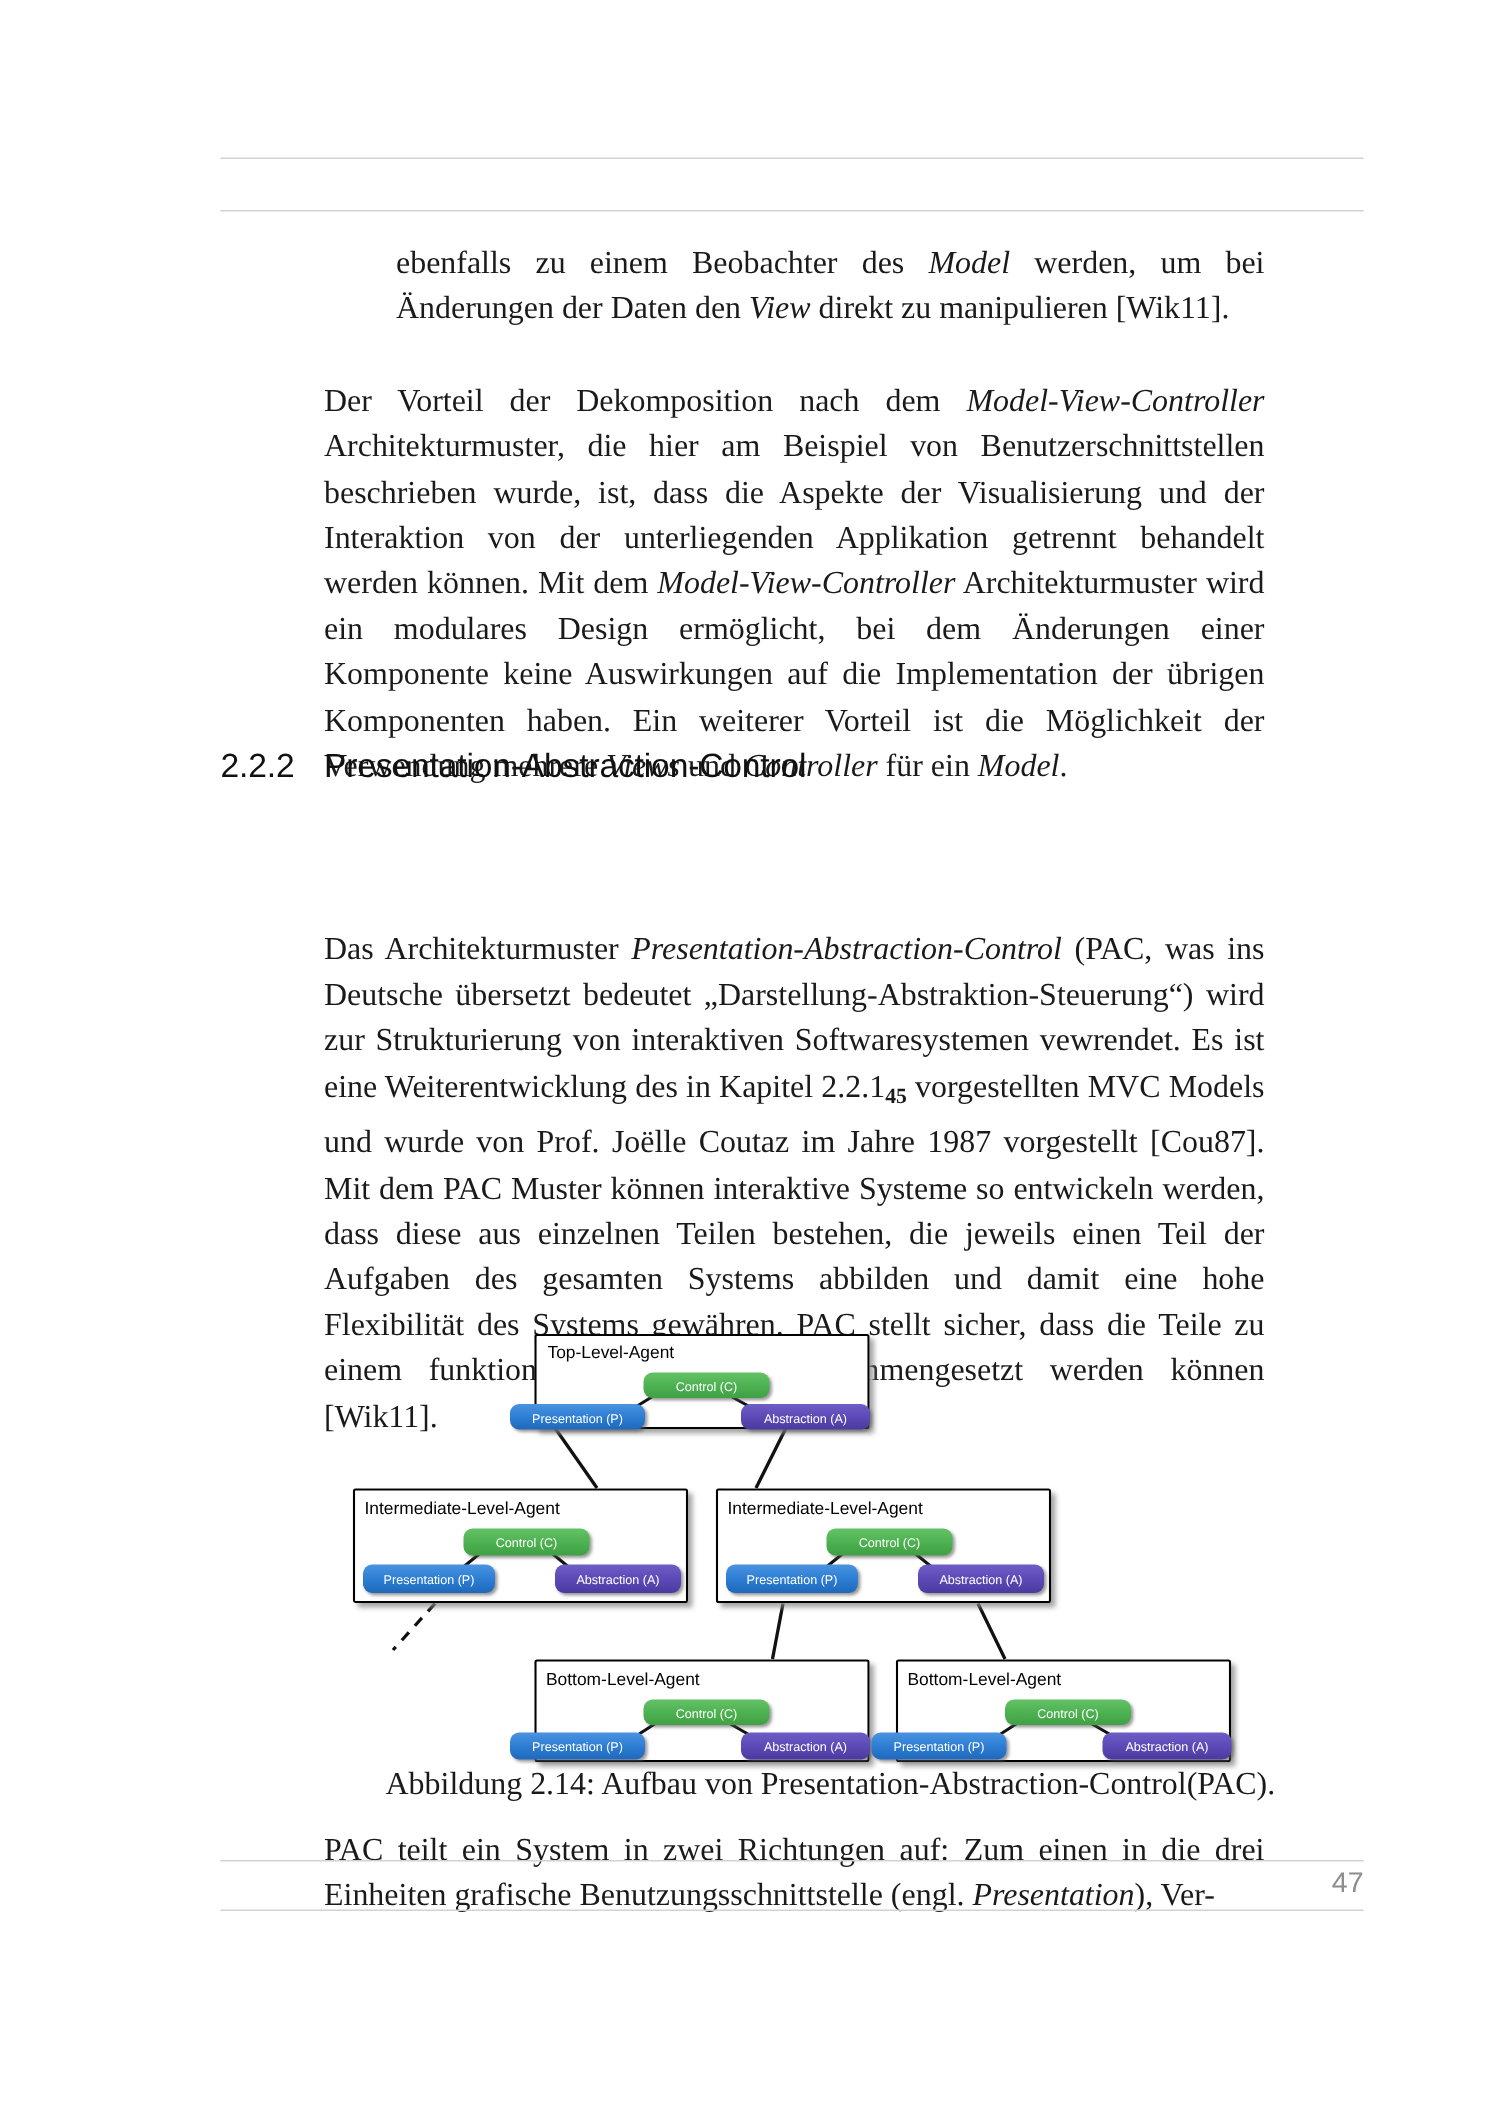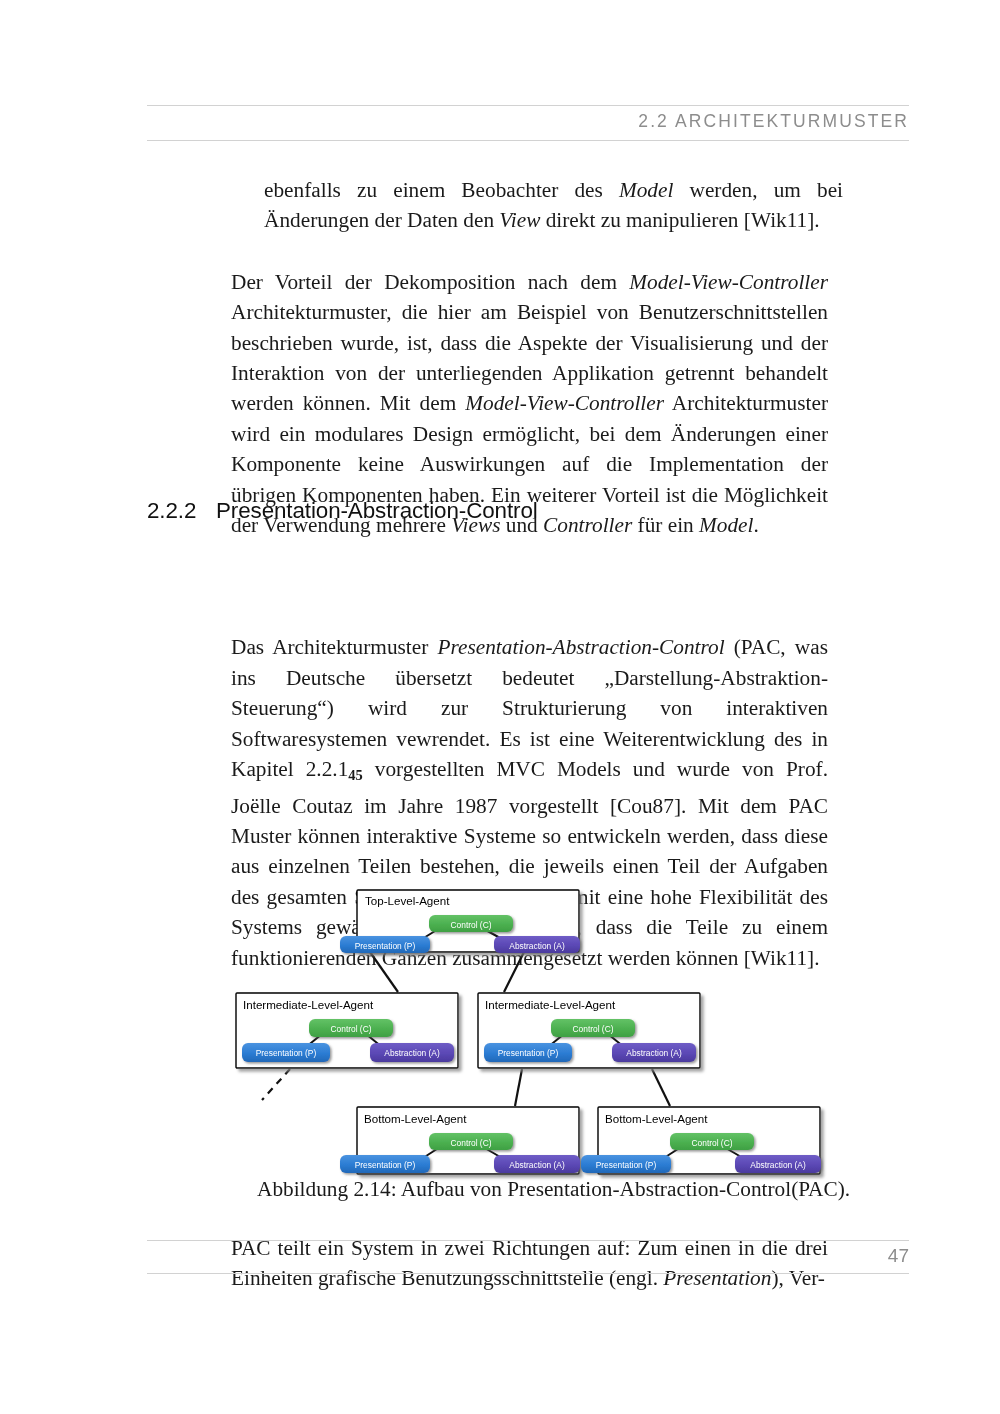--- a/index.html
+++ b/index.html
@@ -79,21 +79,21 @@
   }
 
   
   .content {
     position: absolute;
     left: 216px;
     top: 160px;
     width: 627px;
   }
   p.body {
-    margin: 15px;
+    margin: 0;
     font-size: 21.3px;
     line-height: 30.4px;
     text-align: justify;
     text-align-last: left;
     hyphens: manual;
   }
   p.body.indent-first {
     margin-left: 48px;
     width: 579px;
   }
@@ -154,21 +154,20 @@
     text-anchor: middle;
   }
 </style>
 </head>
 <body>
 
 <div class="page">
 
   <div class="header">
     <div class="header-rule top"></div>
-    <div class="header-title">2.2 ARCHITEKTURMUSTER</div>
     <div class="header-rule bottom"></div>
   </div>
 
   <div class="content">
 
     <p class="body indent-first"><span>ebenfalls zu einem Beobachter des </span><em>Model</em><span> werden, um bei Änderungen der Daten den </span><em>View</em><span> direkt zu manipulieren [Wik11].</span></p>
 
     <p class="body gap-lg"><span>Der Vorteil der Dekomposition nach dem </span><em>Model-View-Controller</em><span> Architekturmuster, die hier am Beispiel von Benutzerschnittstellen beschrieben wurde, ist, dass die Aspekte der Visualisierung und der Interaktion von der unterliegenden Applikation getrennt behandelt werden können. Mit dem </span><em>Model-View-Controller</em><span> Architekturmuster wird ein modulares Design ermöglicht, bei dem Änderungen einer Komponente keine Auswirkungen auf die Implementation der übrigen Komponenten haben. Ein weiterer Vorteil ist die Möglichkeit der Verwendung mehrere </span><em>Views</em><span> und </span><em>Controller</em><span> für ein </span><em>Model</em><span>.</span></p>
 
     <h3 class="section" style="top: 338px;"><span class="num">2.2.2</span><span>Presentation-Abstraction-Control</span></h3>

